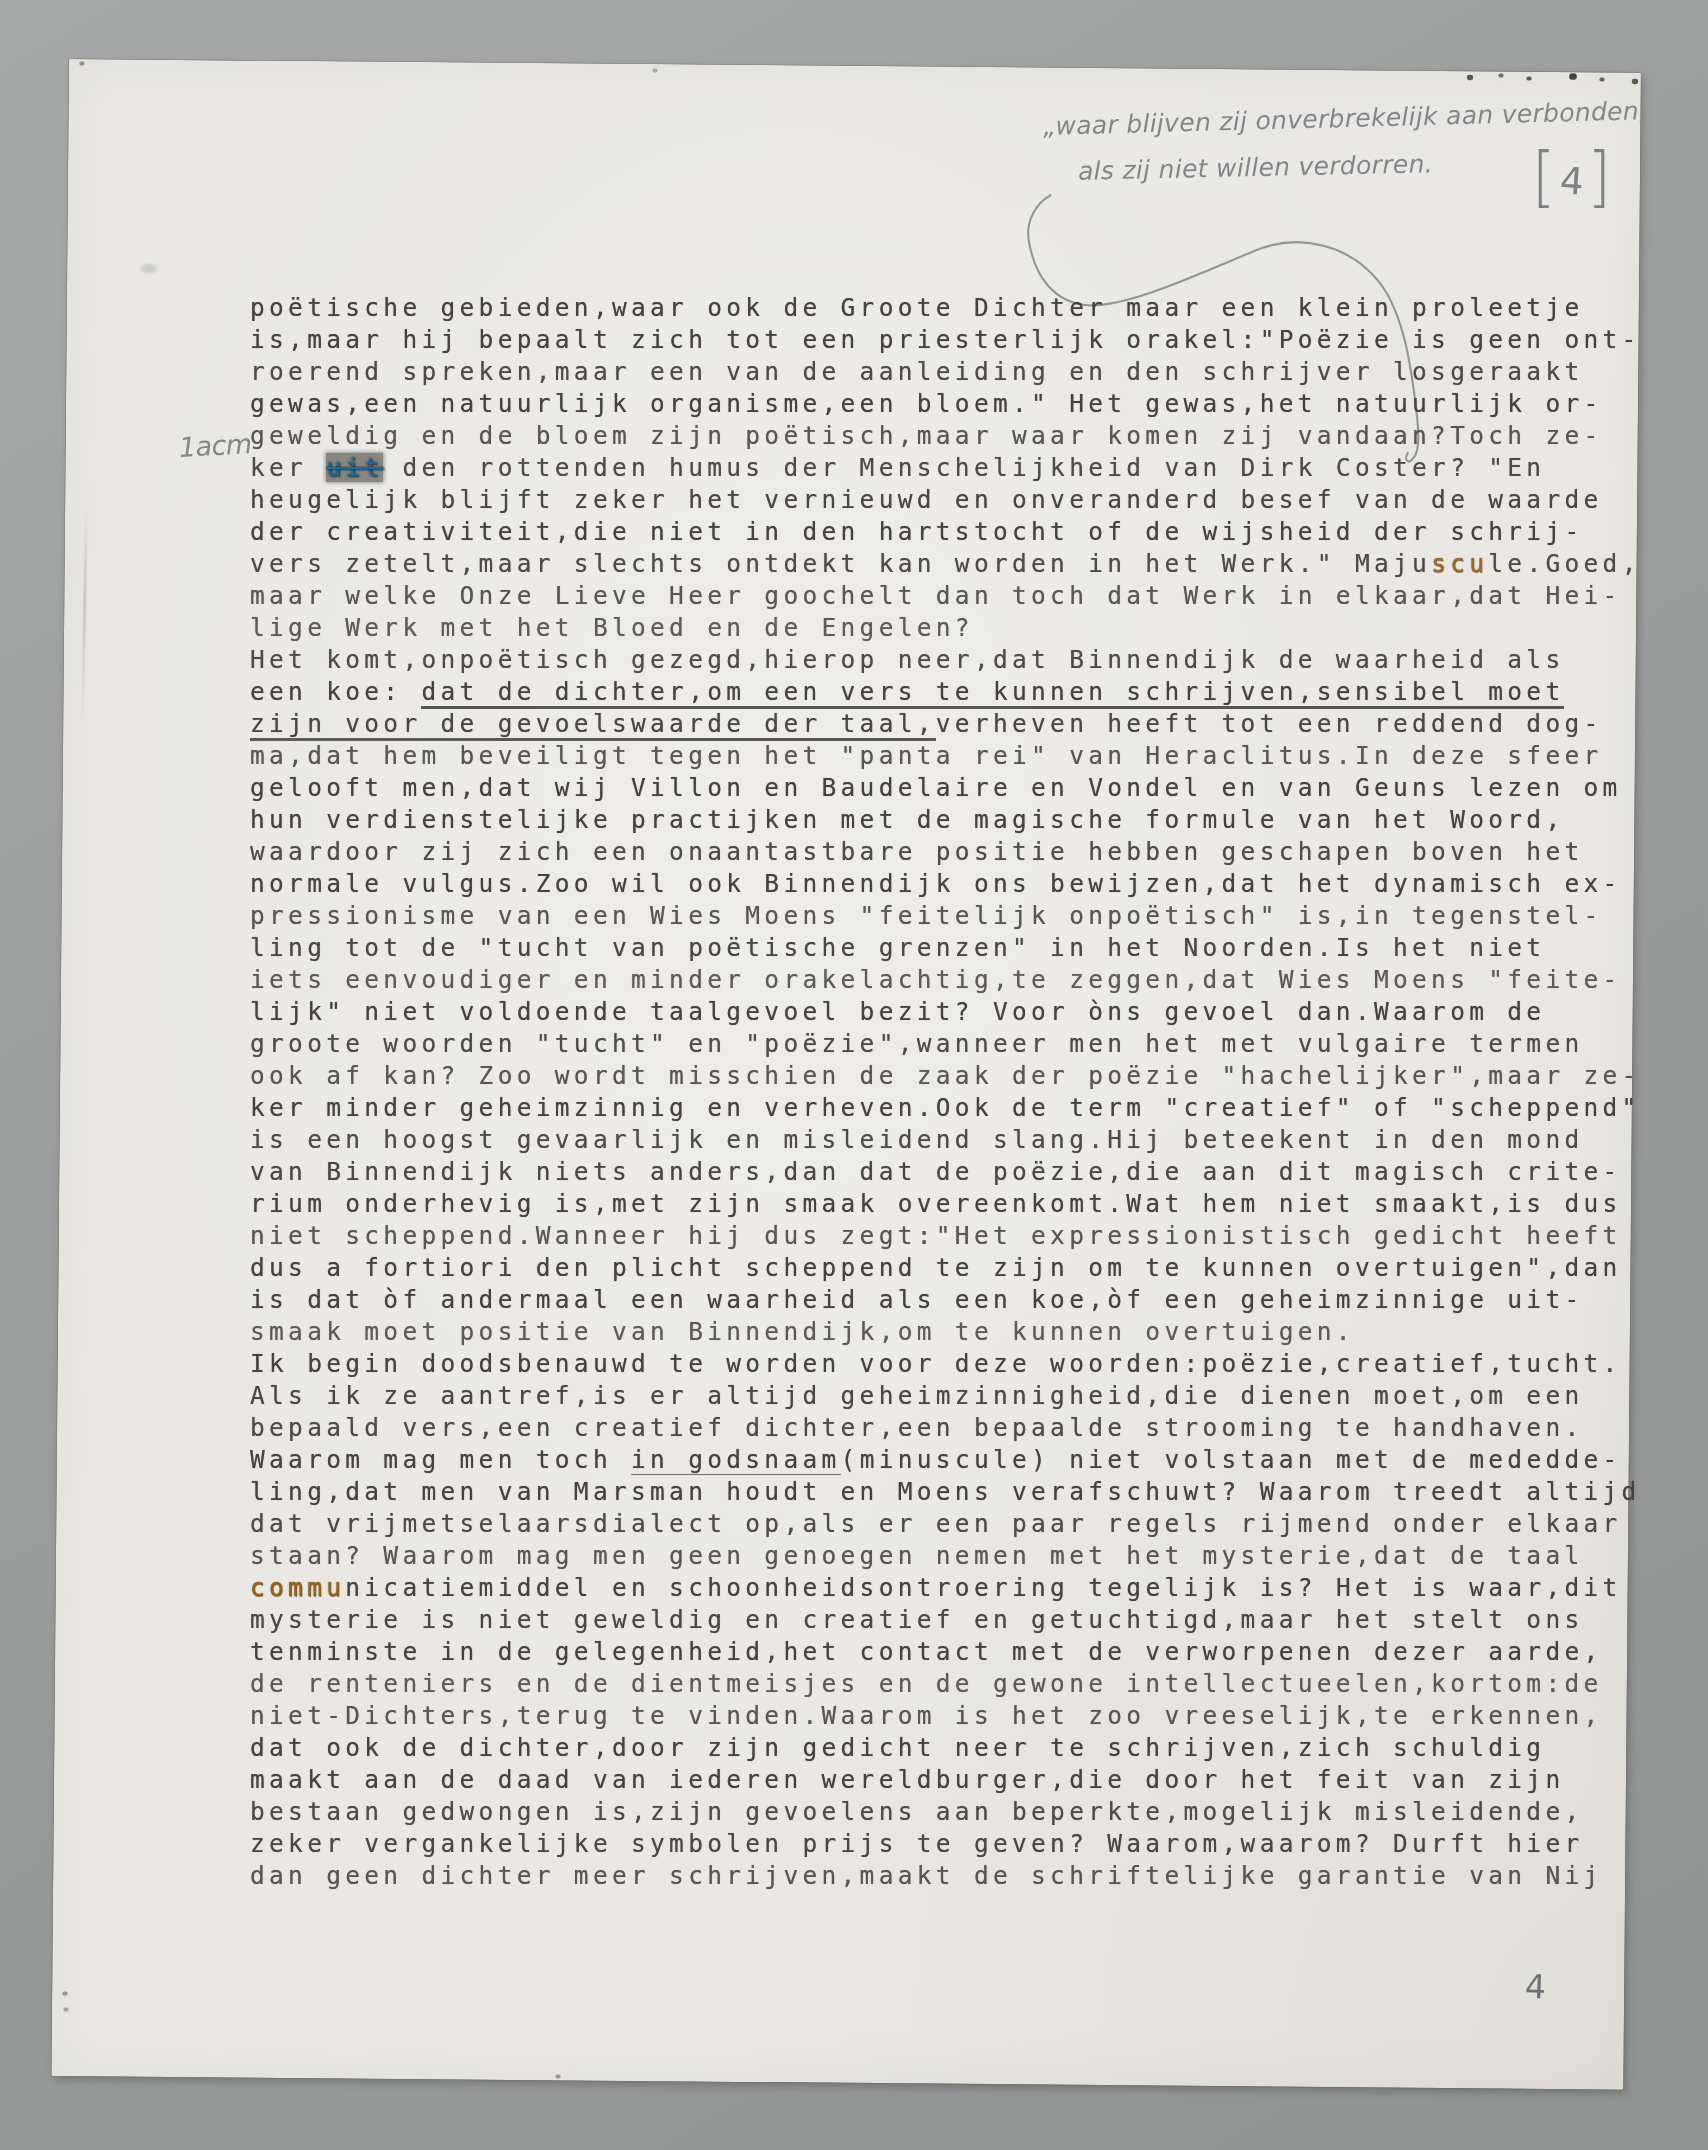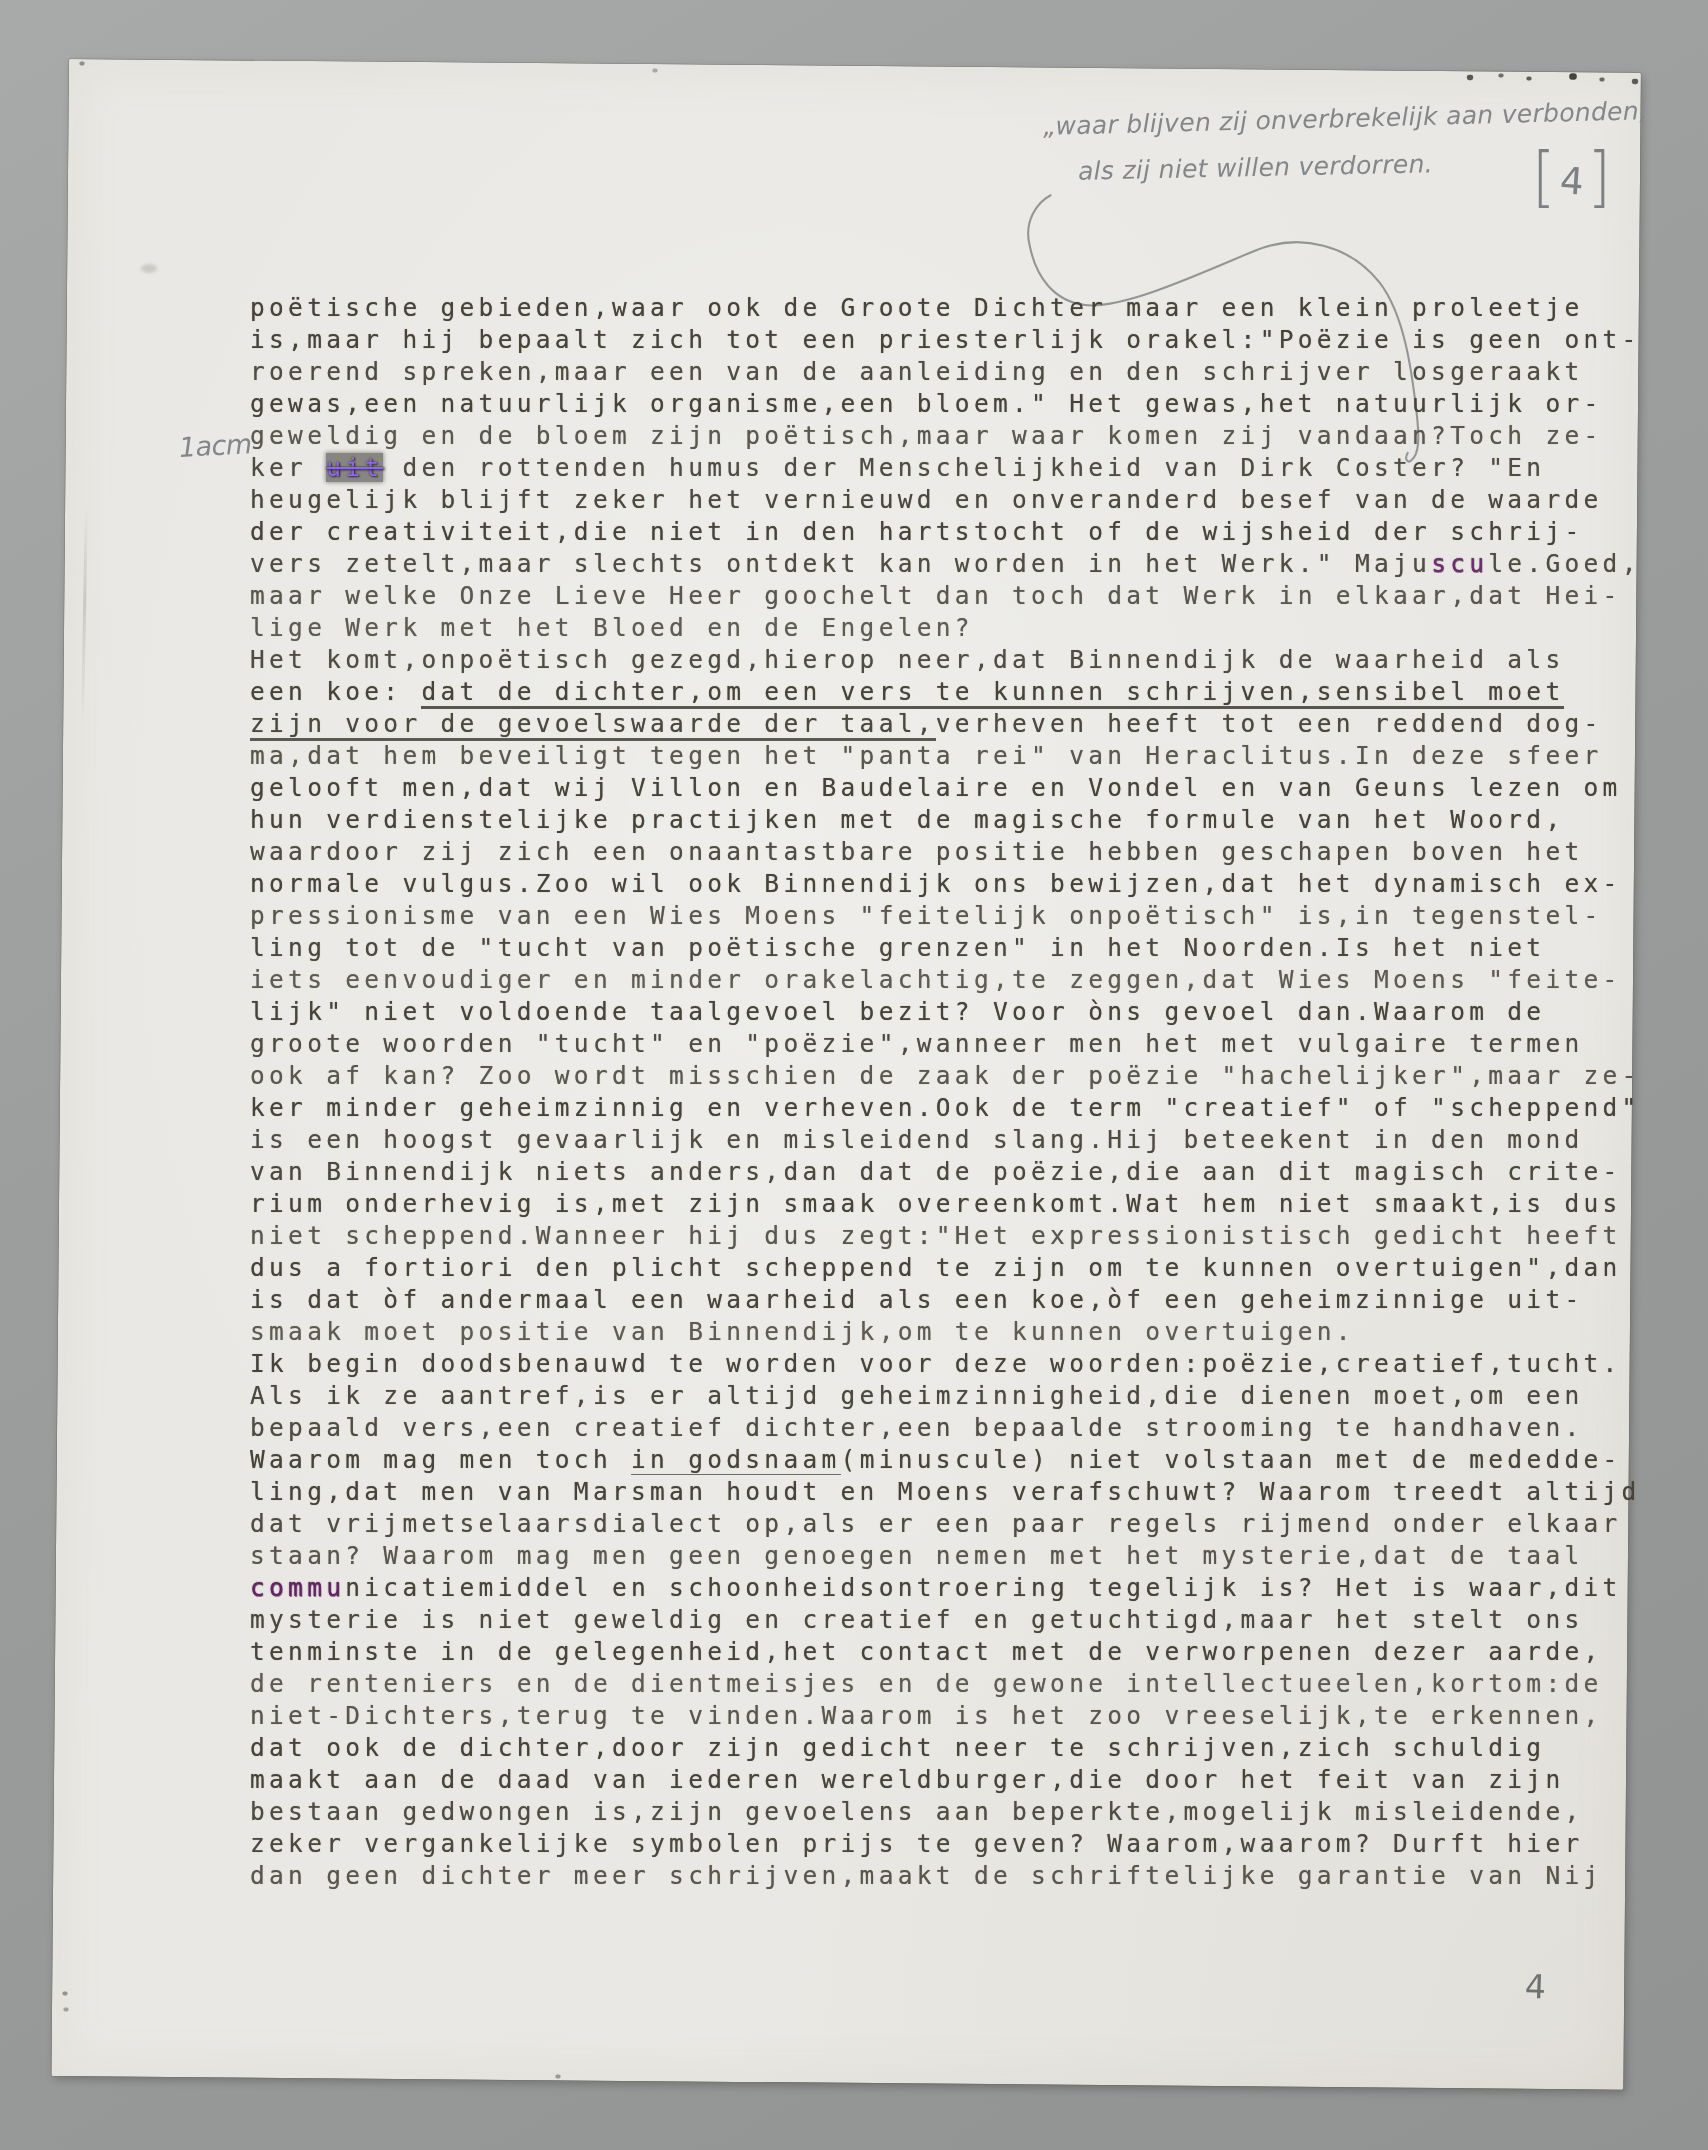--- a/index.html
+++ b/index.html
@@ -28,25 +28,25 @@
     color:#474339;text-shadow:0 0 0.8px rgba(70,64,56,.60);
   }
   .tl{height:32px;line-height:32px;white-space:pre;}
   .tl:nth-child(3n){opacity:.94;}
   .tl:nth-child(5n){opacity:.88;}
   .tl:nth-child(7n){opacity:.97;}
   .tl:nth-child(11n){opacity:.85;}
   .u{border-bottom:3.1px solid rgba(55,52,46,.82);}
   .u2{border-bottom:1.8px solid rgba(62,58,52,.72);}
   .blot{
-    color:#8b5cf6;background:rgba(44,41,37,.55);
+    color:#0369a1;background:rgba(44,41,37,.55);
     box-shadow:0 0 4.3px 1.2px rgba(44,41,37,.55);
     text-decoration:line-through;text-shadow:0 0 2.5px #2c2a26,1.2px 1.2px 1.8px #2c2a26;
   }
-  .dense{color:#701a75;text-shadow:0 0 1.2px rgba(47,44,40,.85),0.6px 0.6px 0 rgba(47,44,40,.5);}
+  .dense{color:#a16207;text-shadow:0 0 1.2px rgba(47,44,40,.85),0.6px 0.6px 0 rgba(47,44,40,.5);}
   
   .pencil{position:absolute;color:#84878a;font-style:italic;white-space:pre;}
   .note1{left:1043px;top:104px;font-size:25px;transform:rotate(-1.5deg);letter-spacing:0.3px;}
   .note2{left:1078px;top:153px;font-size:25px;transform:rotate(-1.2deg);letter-spacing:0.3px;}
   .marginnote{left:179px;top:430px;font-size:27px;transform:rotate(-3deg);letter-spacing:-0.6px;color:#83868a;}
   .bracketnum{position:absolute;left:1532px;top:146px;display:flex;align-items:center;color:#7d8084;font-style:normal;}
   .bracketnum .br{font-size:60px;font-weight:200;transform:scaleY(1.1);line-height:1;}
   .bracketnum .nm{font-size:37px;margin:0 4.3px;transform:translateY(4.9px) rotate(4deg);}
   .bottomnum{left:1525px;top:1967px;font-size:33px;font-style:normal;color:#6f7275;transform:rotate(2deg);}
   

